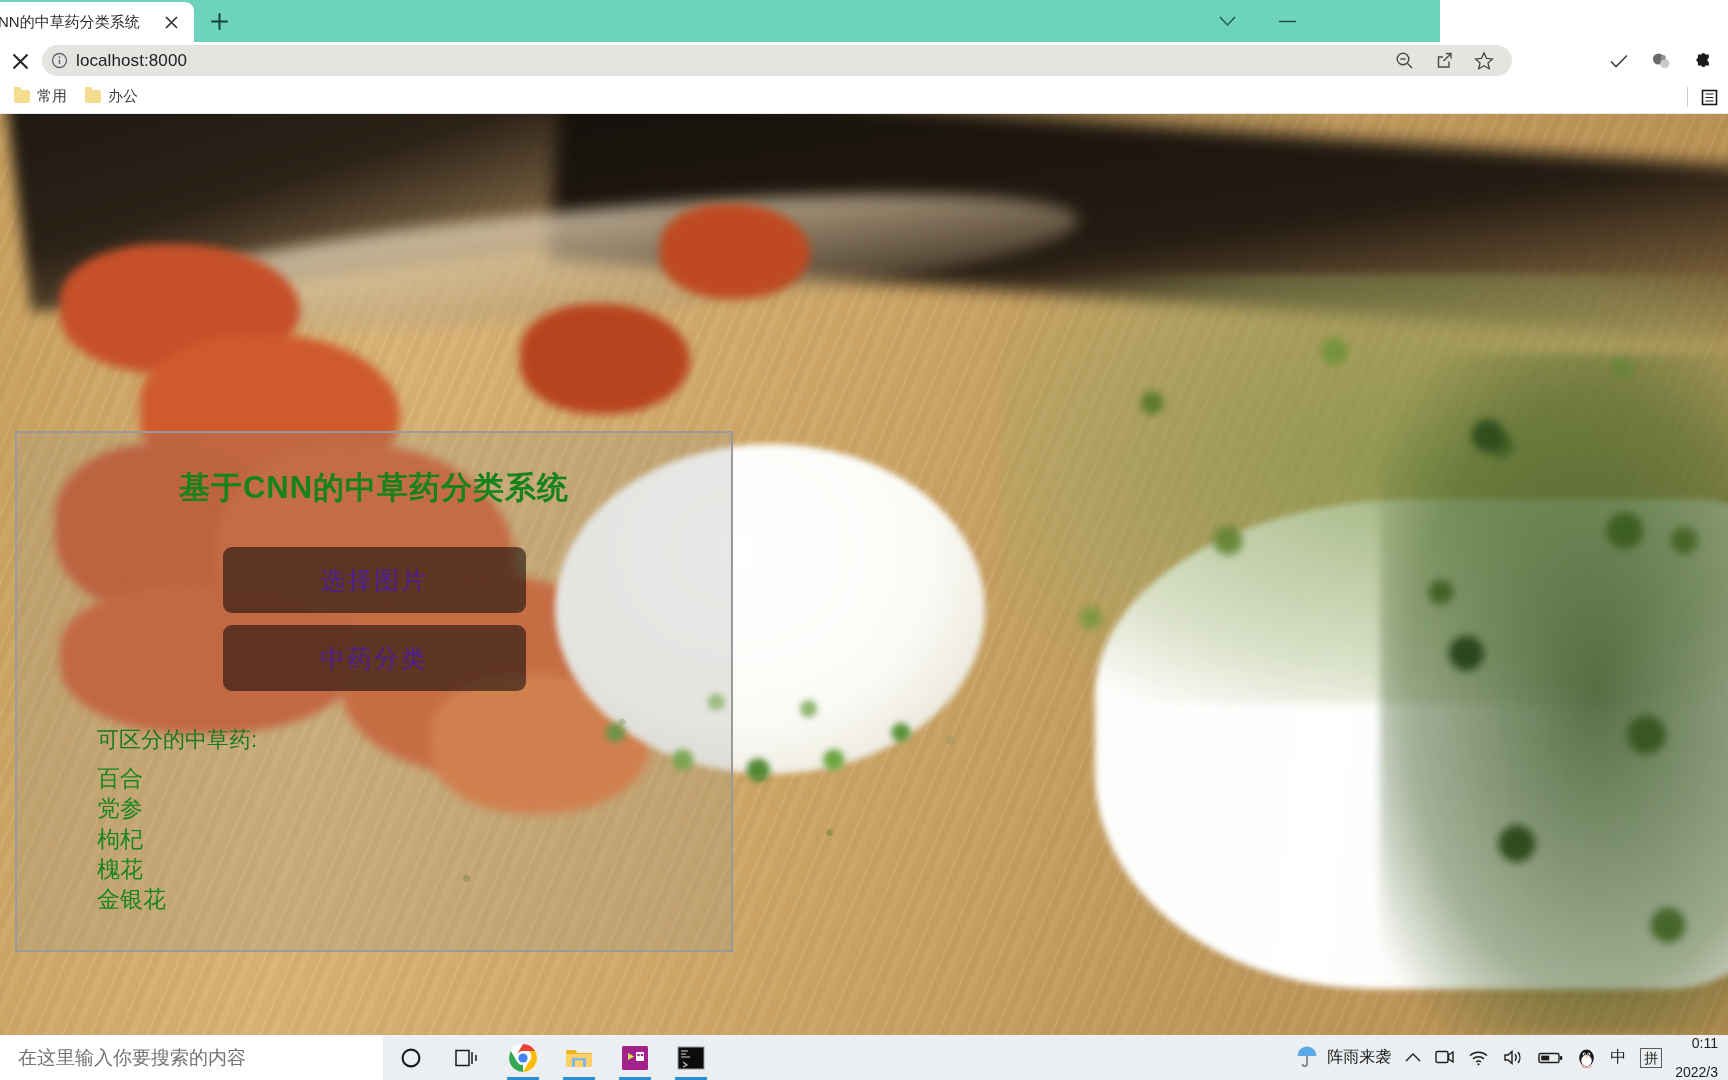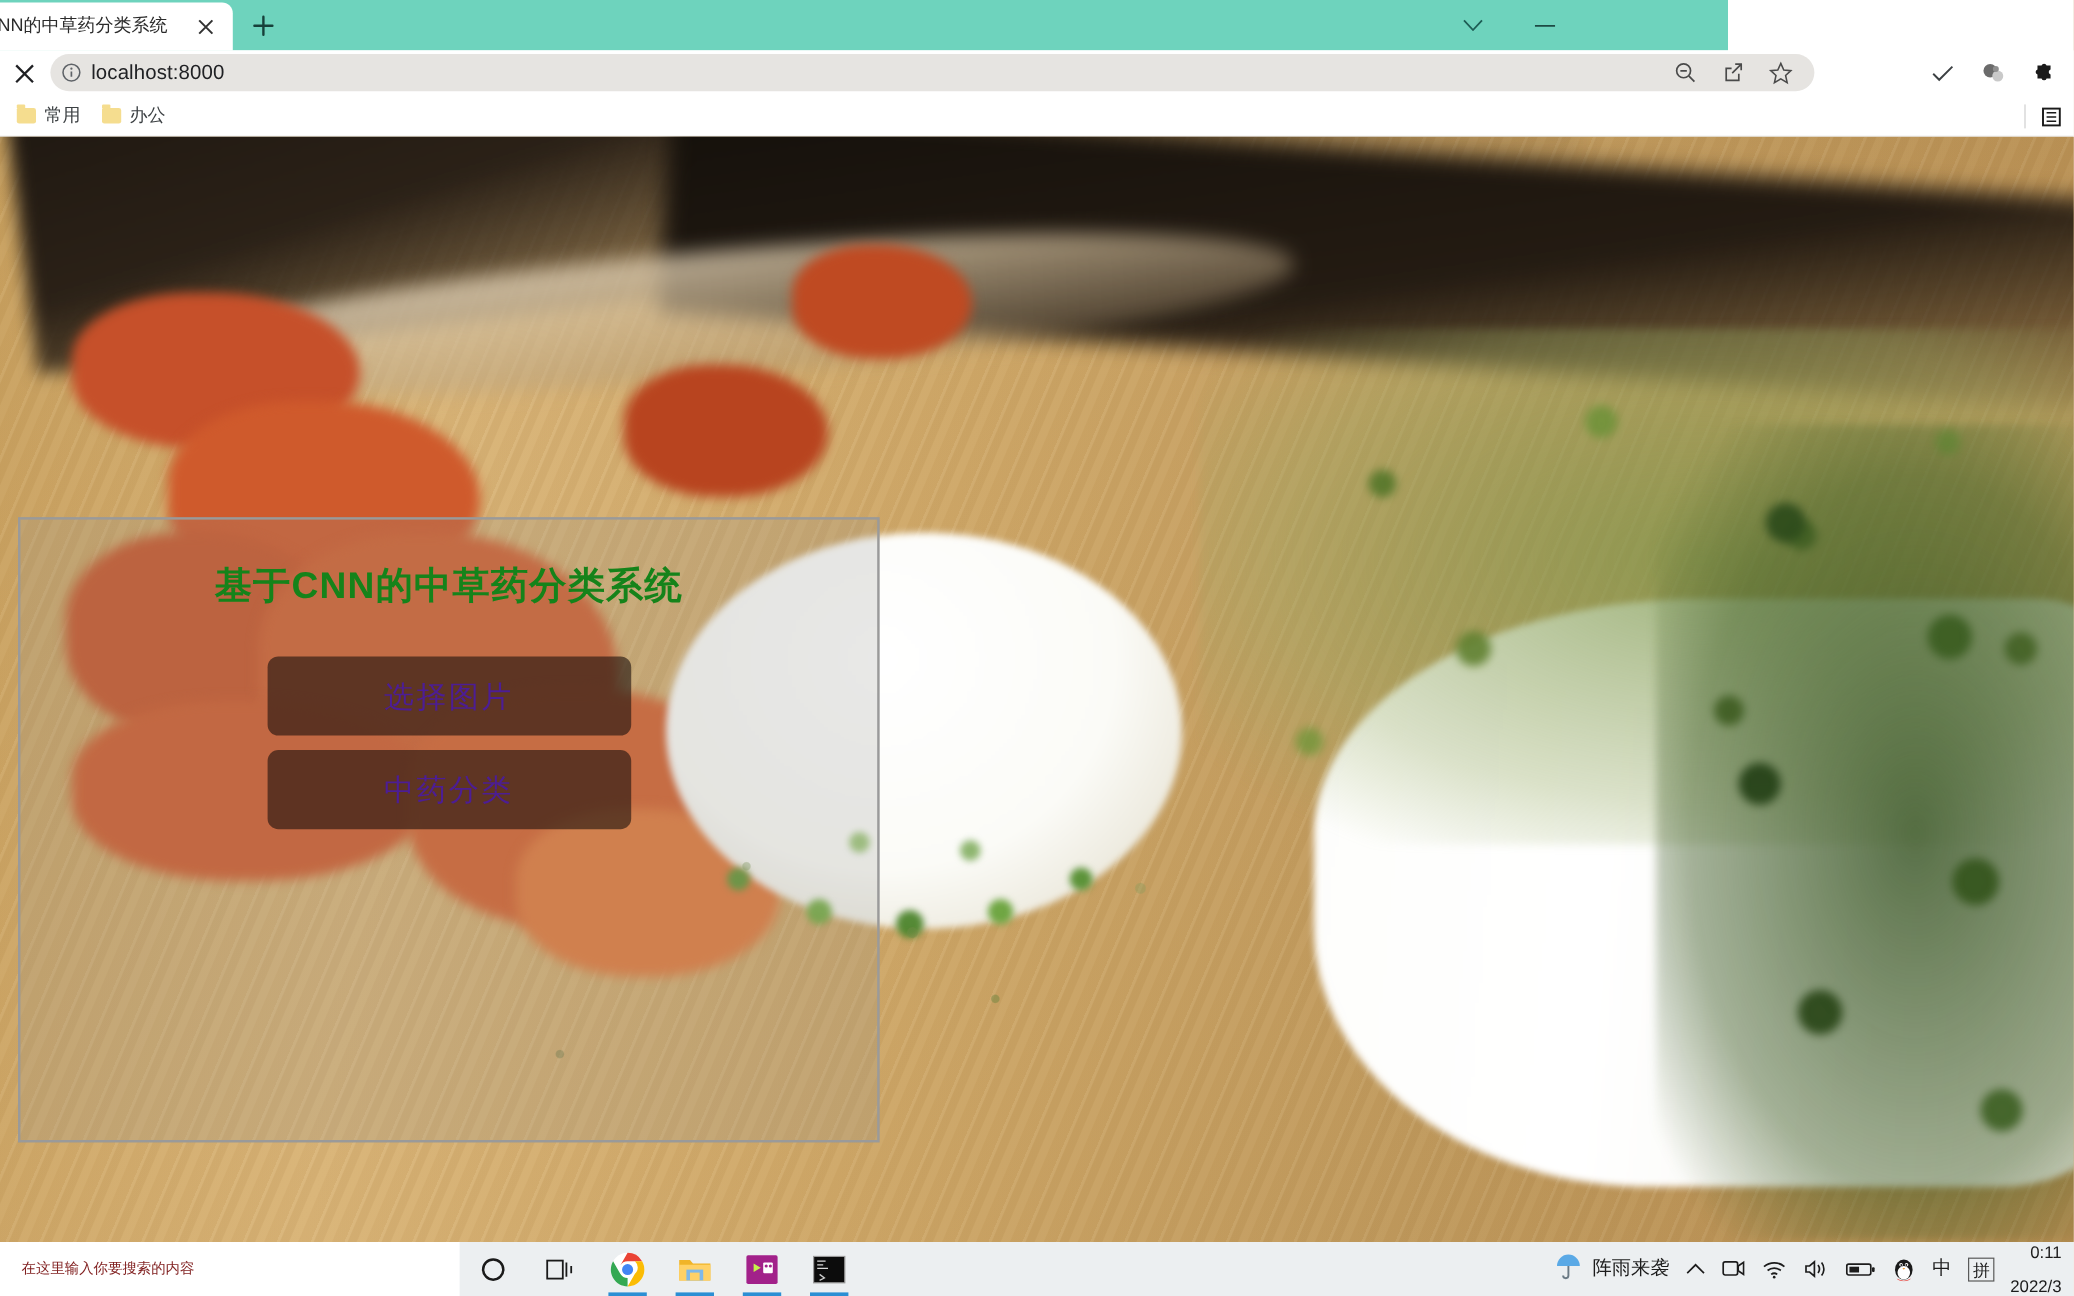--- a/index.html
+++ b/index.html
@@ -233,21 +233,21 @@
 
   
   .taskbar {
     position:absolute; left:0; top:1035px; width:1728px; height:45px;
     background:#eceff1; display:flex; align-items:center;
   }
   .tb-search {
     width:383px; height:45px; background:#ffffff;
     display:flex; align-items:center; padding-left:18px;
   }
-  .tb-search-text { font-size:12px; color:#7f1d1d; white-space:nowrap; }
+  .tb-search-text { font-size:19px; color:#737373; white-space:nowrap; }
   .tb-icons { display:flex; align-items:center; height:45px; }
   .tb-ico {
     width:56px; height:45px; display:flex; align-items:center; justify-content:center;
     position:relative;
   }
   .tb-ico.running:after {
     content:""; position:absolute; left:12px; bottom:0; width:32px; height:3px; background:#2b8fd4;
   }
   .tray { position:absolute; right:0; top:0; height:45px; display:flex; align-items:center; }
   .tray-item { display:flex; align-items:center; height:45px; padding:0 7px; }
@@ -404,20 +404,28 @@
 
     <div class="panel">
       <div class="app-title">基于CNN的中草药分类系统</div>
 
       <div class="btn-col">
         <div class="app-btn">选择图片</div>
         <div class="app-btn">中药分类</div>
       </div>
 
       <div class="info-row">
+        <div class="info-col-left">
+          <div class="info-head">可区分的中草药:</div>
+          <div class="herb-item">百合</div>
+          <div class="herb-item">党参</div>
+          <div class="herb-item">枸杞</div>
+          <div class="herb-item">槐花</div>
+          <div class="herb-item">金银花</div>
+        </div>
       </div>
     </div>
   </div>
 </div>
 
 <div class="taskbar">
 
   <div class="tb-search">
     <span class="tb-search-text">在这里输入你要搜索的内容</span>
   </div>

